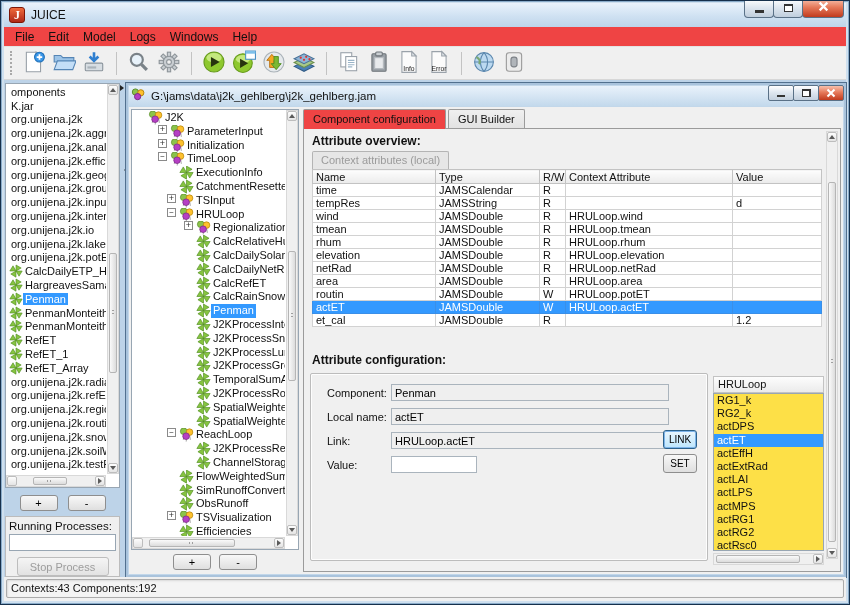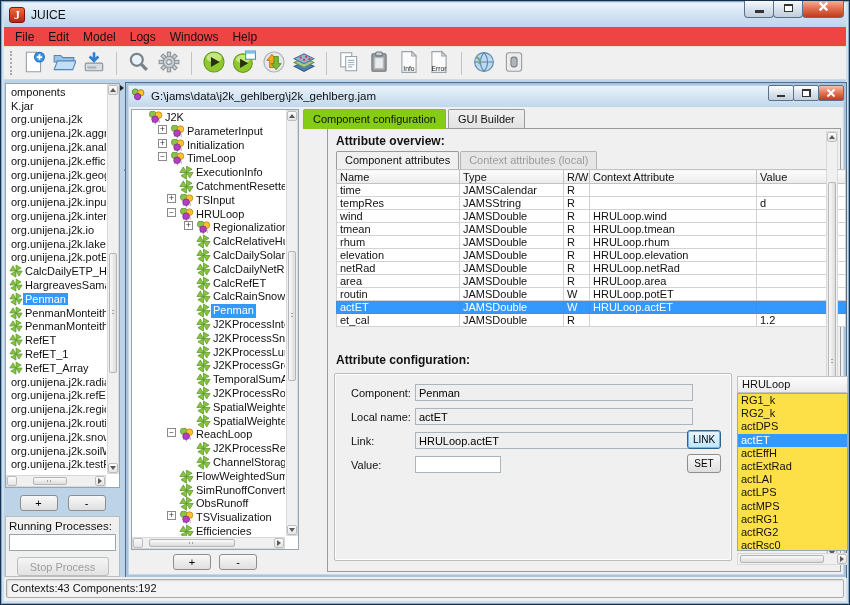--- a/index.html
+++ b/index.html
@@ -112,22 +112,22 @@
   .tree-row .node-icon{width:15px;height:13px;flex:0 0 15px;display:flex;align-items:center;}
   .tree-row .node-label{padding:0 2px;}
   .tree-row[data-selected="true"] .node-label{background:#3399ff;color:#fff;}
   .tree-btns{position:absolute;left:2px;width:168px;bottom:4px;display:flex;justify-content:center;gap:8px;}
 
   
   .rpanel{position:absolute;left:174px;top:2px;right:2px;bottom:2px;}
   .tabs-row{position:absolute;left:0;top:0;height:19px;display:flex;}
   .tab{padding:3px 9px 2px 9px;border:1px solid #9b9b9b;border-bottom:none;background:linear-gradient(#f0f0f0,#e2e2e2);
        border-radius:2px 2px 0 0;margin-right:2px;font-size:11px;}
-  .tab[data-active="true"]{background:#84cc16;position:relative;z-index:2;height:20px;}
-  .tab-body{position:absolute;left:0;right:0;top:19px;bottom:0;border:1px solid #9b9b9b;background:#f0f0f0;z-index:1;margin-left:24px;}
+  .tab[data-active="true"]{background:#ef4444;position:relative;z-index:2;height:20px;}
+  .tab-body{position:absolute;left:0;right:0;top:19px;bottom:0;border:1px solid #9b9b9b;background:#f0f0f0;z-index:1;}
   .section-title{position:absolute;left:8px;font-size:12px;font-weight:bold;}
   .ov-title{top:5px;}
   .cfg-title{top:224px;}
   .itabs{position:absolute;left:8px;top:22px;height:18px;display:flex;}
   .itab{padding:2px 8px;border:1px solid #9b9b9b;border-bottom:none;background:#f0f0f0;border-radius:2px 2px 0 0;margin-right:1px;}
   .itab[data-disabled="true"]{color:#9b9b9b;background:#e6e6e6;border-color:#b4b4b4;}
 
   table.attr{position:absolute;left:8px;top:40px;width:510px;border-collapse:collapse;table-layout:fixed;background:#fff;}
   table.attr th,table.attr td{border:1px solid #d2d2d2;height:12.5px;padding:0 3px;font-weight:normal;text-align:left;
        white-space:nowrap;overflow:hidden;font-size:11px;}
@@ -1022,21 +1022,20 @@
 
         <span class="tab" data-active="true">Component configuration</span>
             <span class="tab" data-active="false">GUI Builder</span>
           </div>
         <div class="tab-body">
 
           <div class="section-title ov-title">Attribute overview:</div>
 
           <div class="itabs">
 
-          <span class="itab" data-active="true" data-disabled="false">Component attributes</span>
               <span class="itab" data-active="false" data-disabled="true">Context attributes (local)</span>
             </div>
 
           <table class="attr">
             <colgroup>
                 <col style="width:123px">
                 <col style="width:104px">
                 <col style="width:26px">
                 <col style="width:167px">
                 <col>

